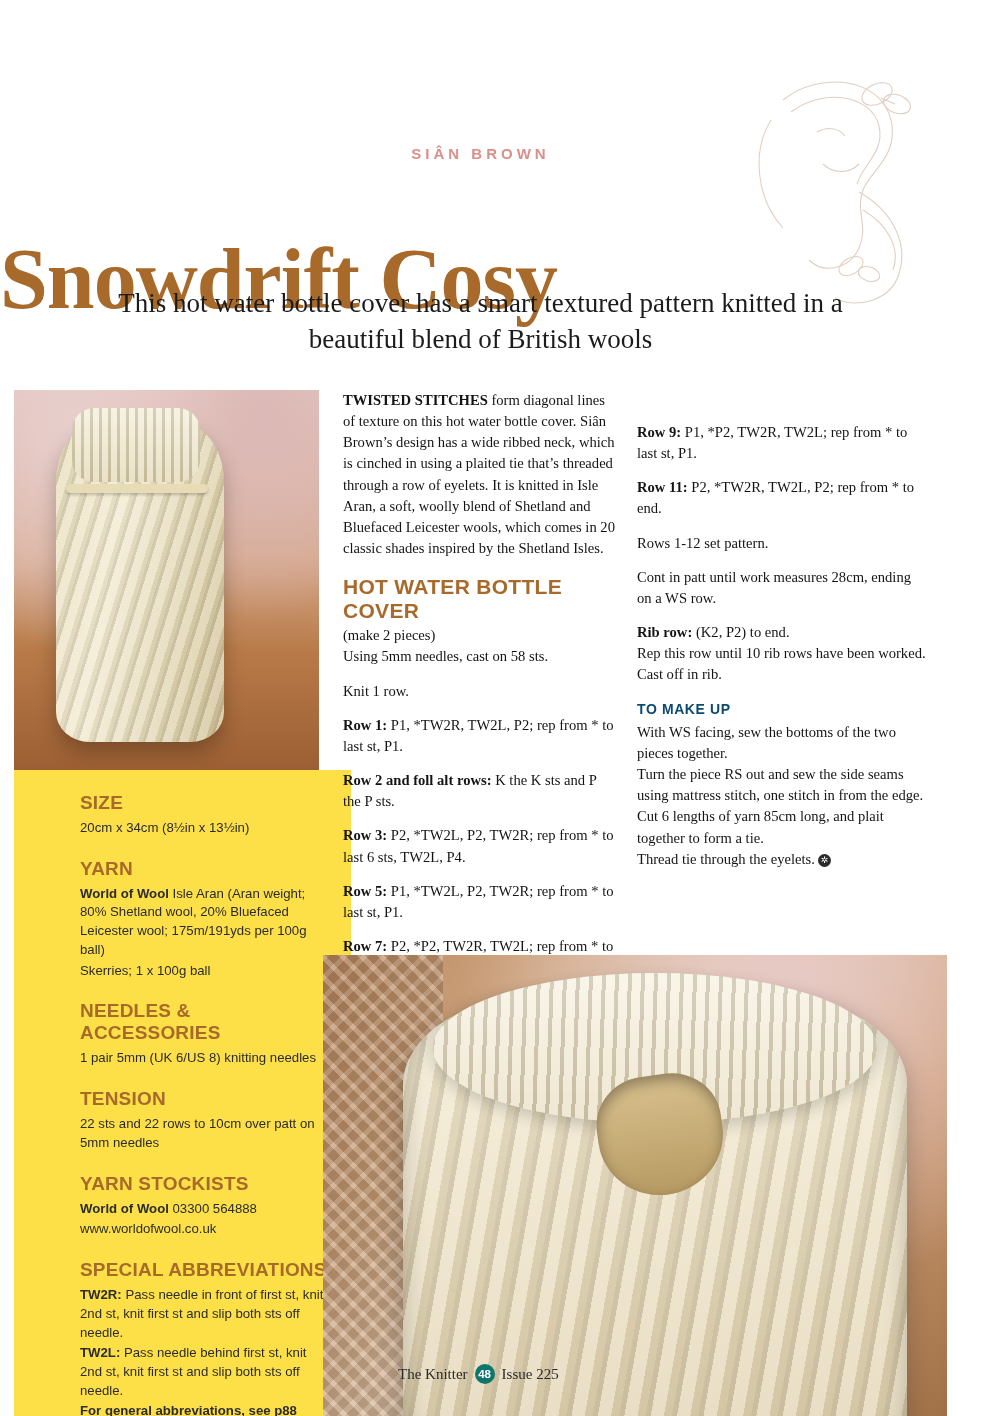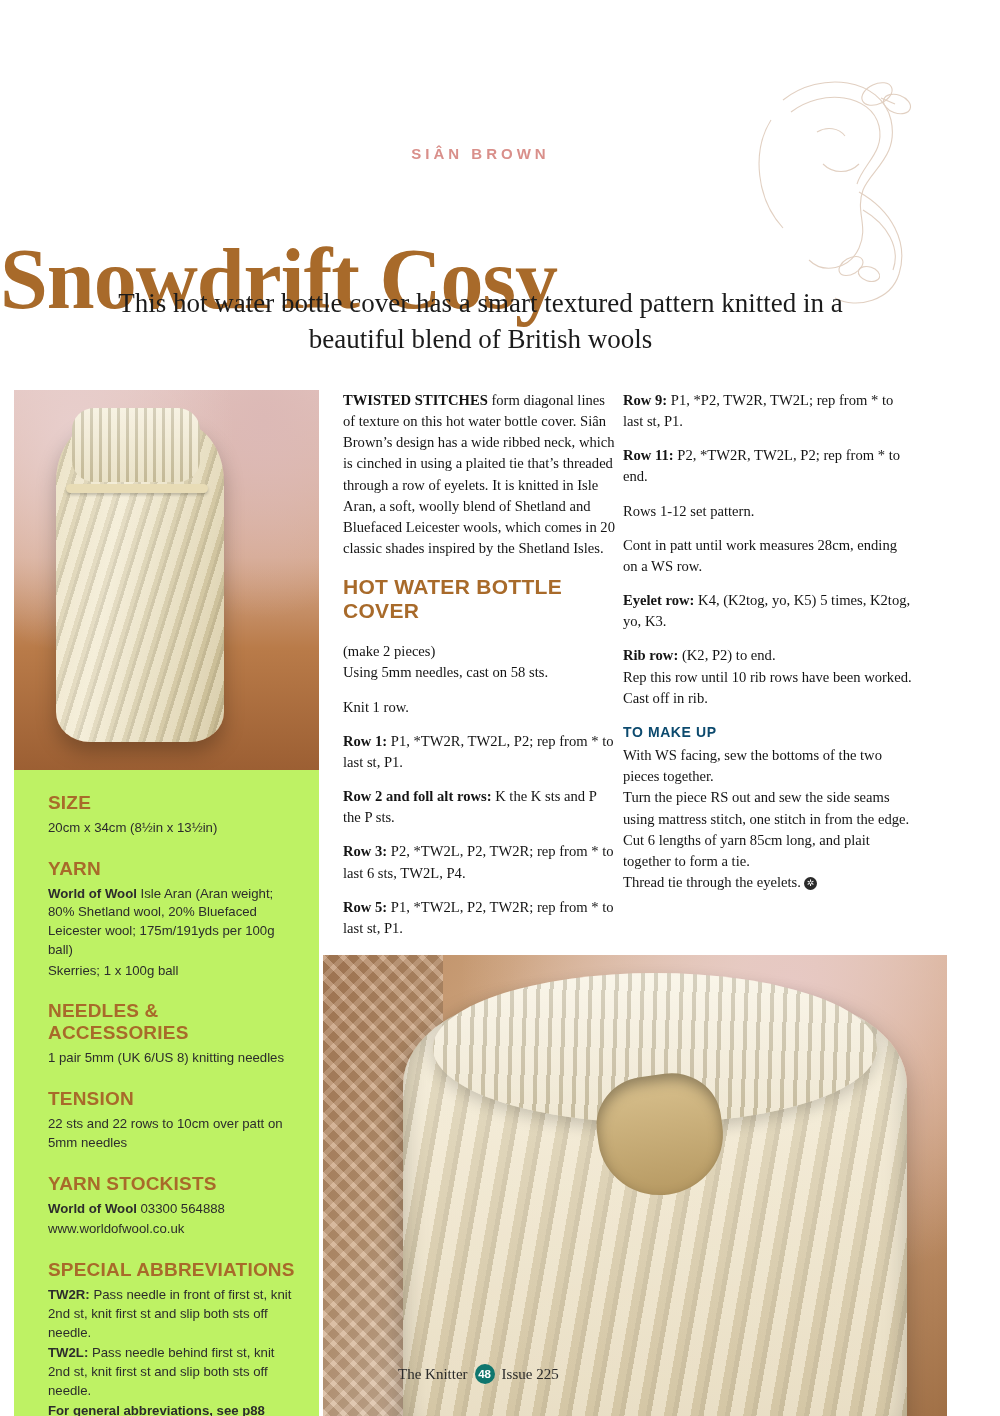--- a/index.html
+++ b/index.html
@@ -111,23 +111,24 @@
     border-radius: 5px;
     box-shadow: 0 2px 3px rgba(0,0,0,.2);
   }
 
   .info {
     position: absolute;
     left: 14px;
     top: 770px;
     width: 305px;
     bottom: 0;
-    background: #bef264;
+    background: #fde047;
     font-family: "Liberation Sans", sans-serif;
     color: #2c2c2c;
+    padding-left: 32px;
   }
   .info .inner { padding: 22px 24px 20px 34px; }
   .info h3 {
     font-size: 19px;
     color: #a86a2a;
     margin: 0 0 5px 0;
     letter-spacing: .2px;
   }
   .info h3.sub { margin-top: 20px; }
   .info p {
@@ -140,29 +141,29 @@
   
   .col {
     position: absolute;
     top: 390px;
     font-family: "Liberation Serif", serif;
     font-size: 14.6px;
     line-height: 1.45;
     color: #141414;
   }
   .col.mid { left: 343px; width: 272px; }
-  .col.right { left: 623px; width: 290px; }
+  .col.right { left: 637px; width: 290px; margin-top: 32px; }
   .col p { margin: 0 0 13px 0; }
   .col .sectionhead {
     font-family: "Liberation Sans", sans-serif;
     font-weight: bold;
     color: #a86a2a;
     font-size: 21px;
     line-height: 1.12;
-    margin: 16px 0 19px 0;
+    margin: 16px 0 3px 0;
     letter-spacing: .3px;
   }
   .col .smallhead {
     font-family: Liberation Sans, sans-serif;
     font-weight: bold;
     color: #0c4a6e;
     font-size: 14px;
     letter-spacing: .6px;
     margin: 4px 0 3px 0;
   }
@@ -340,21 +341,20 @@
     <div class="rowblock"><b>Row 7:</b><span> P2, *P2, TW2R, TW2L; rep from * to last 6 sts, P2, TW2R, P2.</span></div>
   </div>
 
   <div class="col right">
     <div class="rowblock"><b>Row 9:</b><span> P1, *P2, TW2R, TW2L; rep from * to last st, P1.</span></div>
     <div class="rowblock"><b>Row 11:</b><span> P2, *TW2R, TW2L, P2; rep from * to end.</span></div>
     <p>Rows 1-12 set pattern.</p>
 
     <p>Cont in patt until work measures 28cm, ending on a WS row.</p>
 
-    <p><b>Eyelet row:</b><span> K4, (K2tog, yo, K5) 5 times, K2tog, yo, K3.</span></p>
 
     <div class="rowline"><b>Rib row:</b><span> (K2, P2) to end.</span></div>
     <div class="rowline">Rep this row until 10 rib rows have been worked.</div>
     <p>Cast off in rib.</p>
 
     <div class="smallhead">TO MAKE UP</div>
     <div class="rowline">With WS facing, sew the bottoms of the two pieces together.</div>
     <div class="rowline">Turn the piece RS out and sew the side seams using mattress stitch, one stitch in from the edge.</div>
     <div class="rowline">Cut 6 lengths of yarn 85cm long, and plait together to form a tie.</div>
     <div class="rowline"><span>Thread tie through the eyelets.</span><span class="endmark">✲</span></div>

